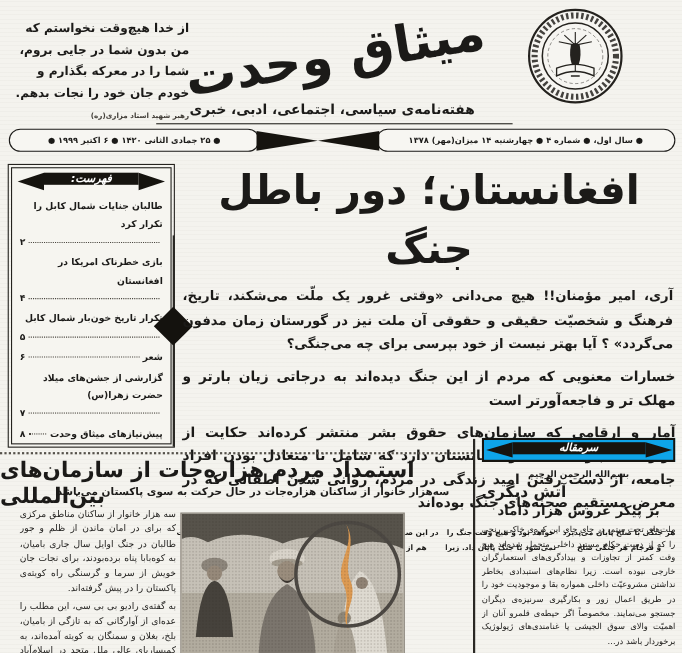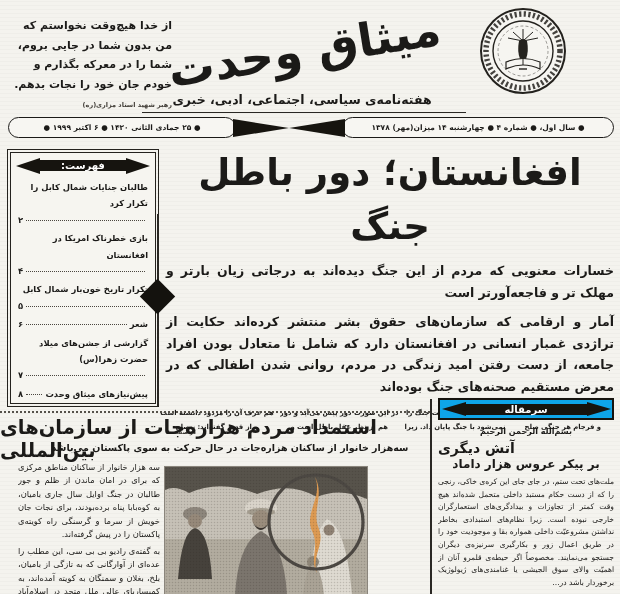--- a/index.html
+++ b/index.html
@@ -35,21 +35,21 @@
   .capsule-hijri{left:8px;width:228px;}
   .capsule-issue{left:342px;width:272px;}
   .bowtie{position:absolute;left:233px;top:114px;width:112px;height:28px;}
 
   
   .toc{
     position:absolute;left:10px;top:152px;width:146px;height:252px;box-sizing:border-box;
     border:1px solid #24221e;outline:1px solid #24221e;outline-offset:2px;
     background:#f6f5f0;padding:4px 5px 0;overflow:hidden;
   }
-  .banner{display:flex;align-items:center;height:17px;}
+  .banner{display:flex;align-items:flex-start;height:17px;font-style:italic;}
   .tri{width:0;height:0;border-top:8.5px solid transparent;border-bottom:8.5px solid transparent;}
   .tri-in-left{border-right:24px solid #16140f;}
   .tri-in-right{border-left:24px solid #16140f;}
   .banner-label{flex:1;background:#16140f;color:#fff;font-size:10px;font-weight:bold;
     display:flex;align-items:center;justify-content:center;letter-spacing:.5px;}
   .toc-list{padding:5px 2px 16px;}
   .toc-item{display:flex;flex-wrap:wrap;align-items:baseline;font-size:8.4px;font-weight:bold;
     line-height:1.95;margin-bottom:2px;}
   .toc-item .dots{flex:1 1 10px;min-width:8px;border-bottom:1.5px dotted #4a463f;
     margin:0 3px;transform:translateY(-2px);}
@@ -175,20 +175,21 @@
         </div>
 
     </div>
   </aside>
 
   <div class="v-rule-main"></div>
   <div class="diamond"></div>
 
   <main class="lead-article">
     <h1>افغانستان؛ دور باطل جنگ</h1>
+    <p class="lead">آری، امیر مؤمنان!! هیچ می‌دانی «وقتی غرور یک ملّت می‌شکند، تاریخ، فرهنگ و شخصیّت حقیقی و حقوقی آن ملت نیز در گورستان زمان مدفون می‌گردد» ؟ آیا بهتر نیست از خود بپرسی برای چه می‌جنگی؟</p>
     <p class="p2">خسارات معنویی که مردم از این جنگ دیده‌اند به درجاتی زیان بارتر و مهلک تر و فاجعه‌آورتر است</p>
     <p class="p3">آمار و ارقامی که سازمان‌های حقوق بشر منتشر کرده‌اند حکایت از تراژدی غمبار انسانی در افغانستان دارد که شامل نا متعادل بودن افراد جامعه، از دست رفتن امید زندگی در مردم، روانی شدن اطفالی که در معرض مستقیم صحنه‌های جنگ بوده‌اند</p>
     <div class="verse">
       <div>
         <div class="vl">هر جنگی با صلح پایان می‌پذیرد</div>
         <div class="vl">و فرجام هر جنگی صلح</div>
       </div>
       <div>
         <div class="vl">خواهد بود و هیچ وقت جنگ را</div>
         <div class="vl">نمی‌شود با جنگ پایان داد. زیرا</div>

